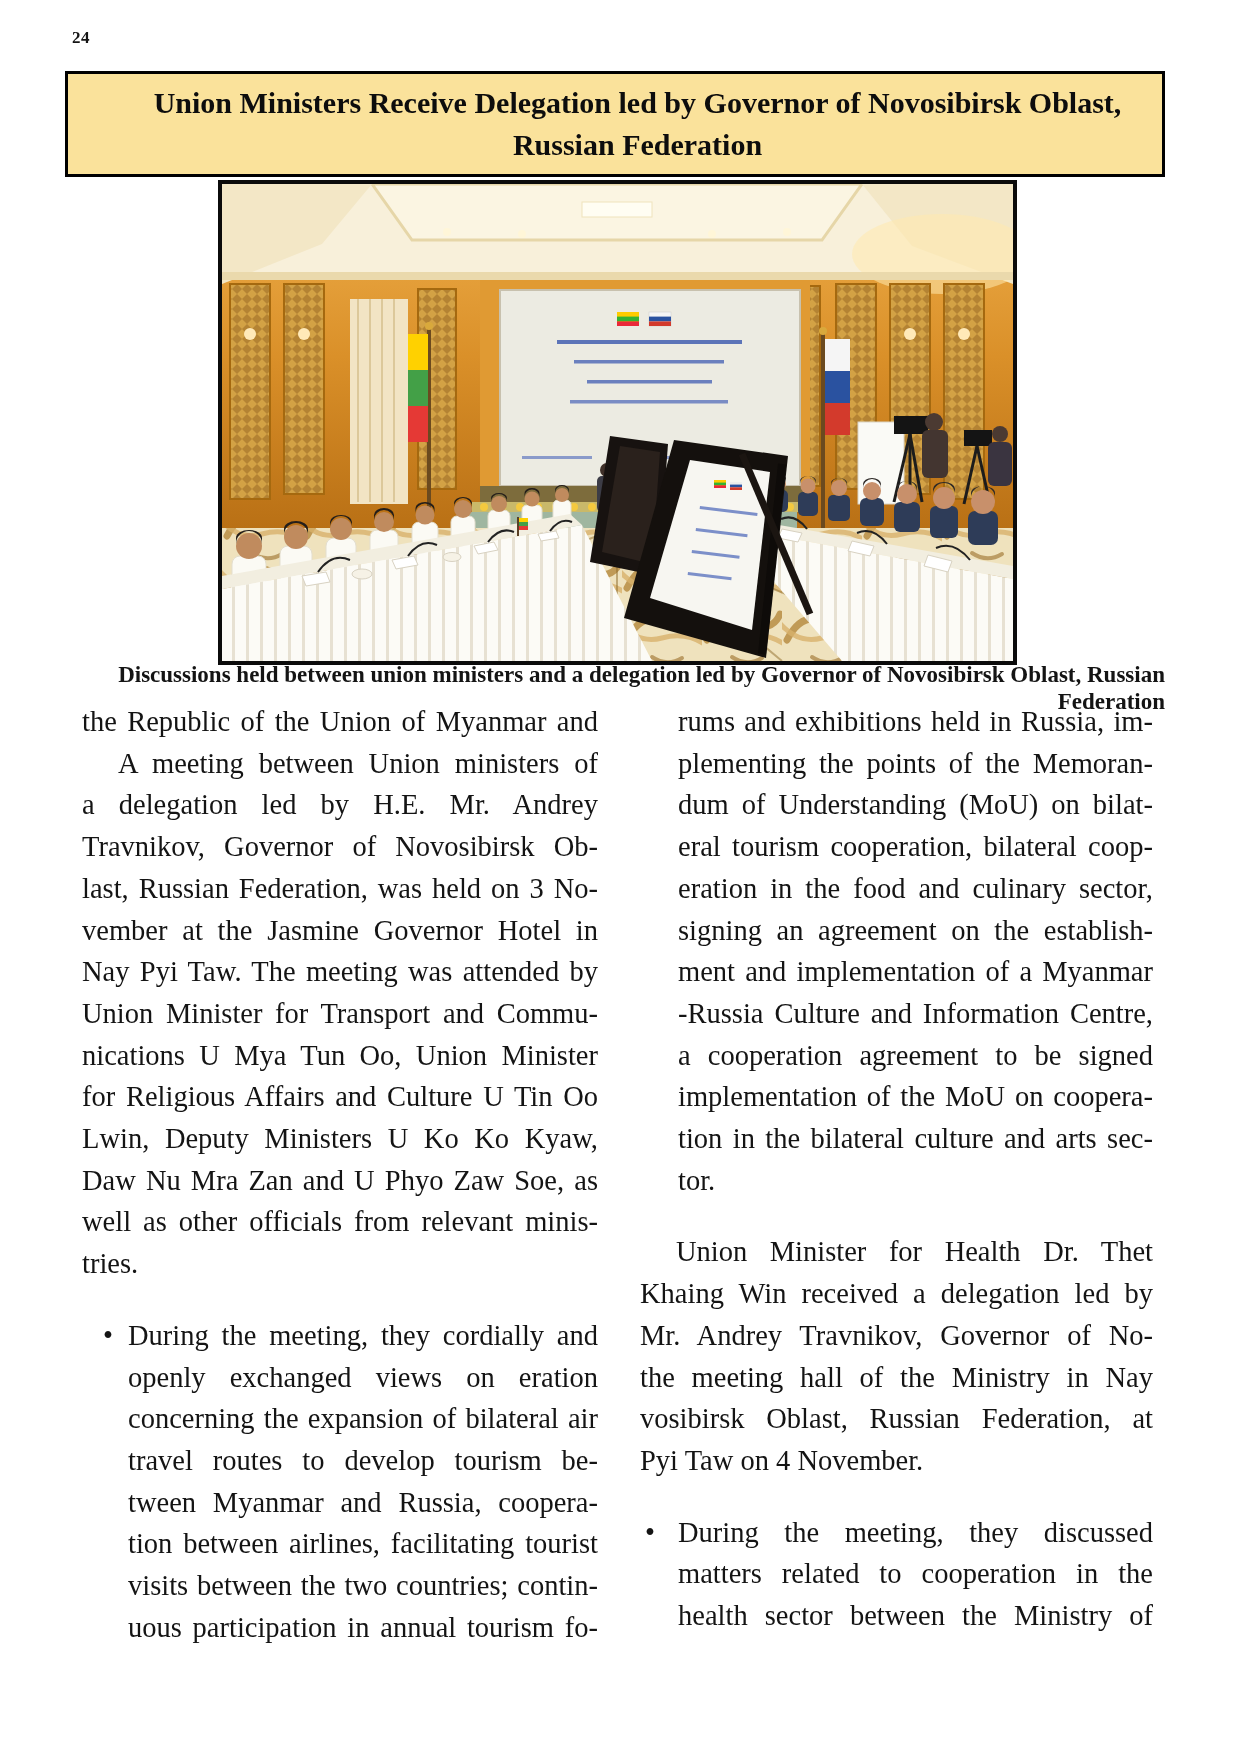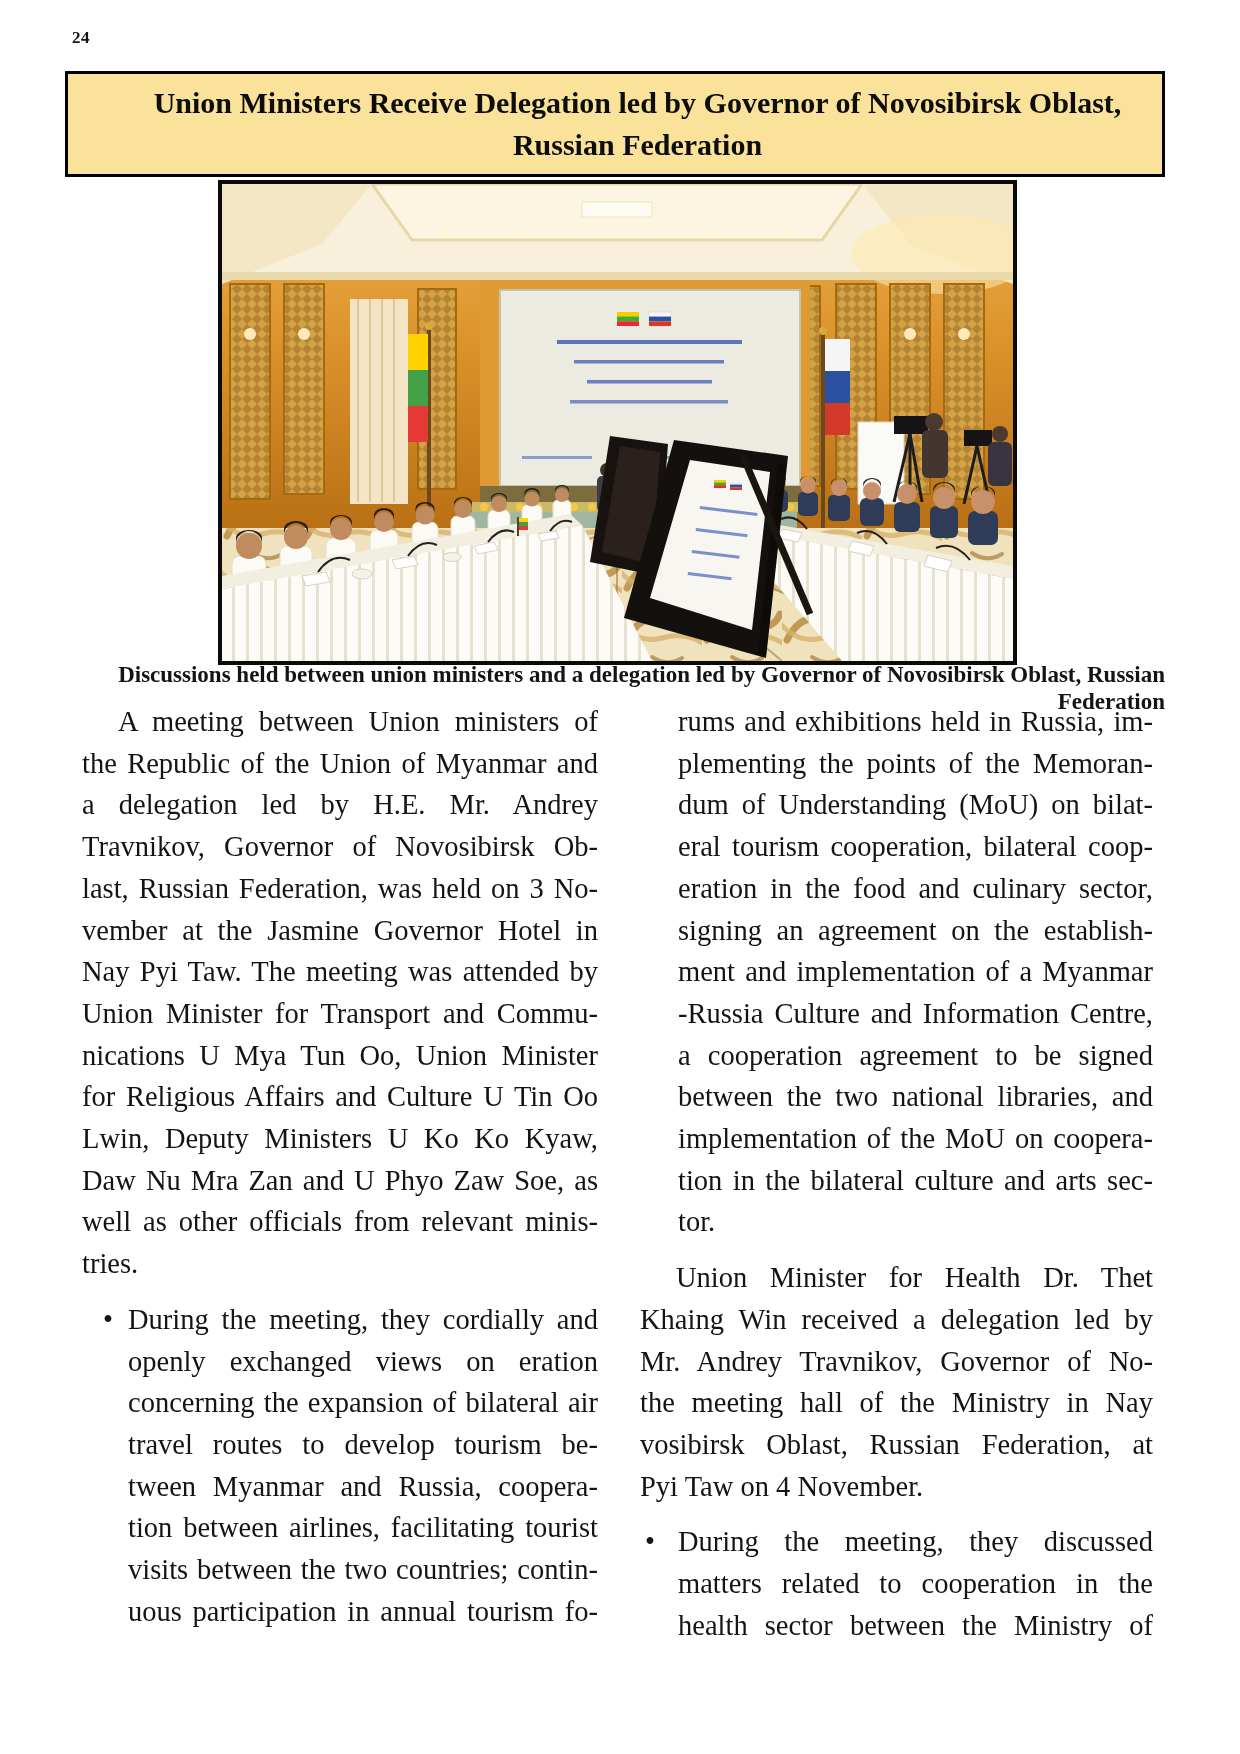--- a/index.html
+++ b/index.html
@@ -31,21 +31,21 @@
   .caption{
     position:absolute;left:65px;top:661px;width:1100px;
     text-align:right;font-size:23px;font-weight:bold;line-height:27px;
   }
   .column{
     position:absolute;top:701px;
     font-size:28.5px;line-height:41.7px;
   }
   .column.col-left{left:82px;width:516px;}
   .column.col-right{left:640px;width:513px;}
-  .block + .block{margin-top:14px;}
+  .block + .block{margin-top:30px;}
   .line{
     text-align:justify;
     text-align-last:justify;
     overflow:hidden;white-space:normal;
   }
   .line.last{text-align-last:auto;}
   .line.para-indent{text-indent:36px;}
   .block.bullet{position:relative;}
   .col-left .block.bullet{padding-left:46px;}
   .col-left .block.bullet .marker{position:absolute;left:21px;top:0;line-height:41.7px;}
@@ -329,22 +329,22 @@
       <line x1="560" y1="280" x2="540" y2="470" stroke="#0E0B09" stroke-width="8"></line>
       <line x1="520" y1="270" x2="588" y2="430" stroke="#1B1511" stroke-width="7"></line>
     </g>
   </svg>
 </div>
 
 <div class="caption">Discussions held between union ministers and a delegation led by Governor of Novosibirsk Oblast, Russian Federation</div>
 
 <div class="column col-left" id="col-left">
     <div class="block paragraph">
+      <div class="line">the Republic of the Union of Myanmar and</div>
       <div class="line para-indent">A meeting between Union ministers of</div>
-      <div class="line">the Republic of the Union of Myanmar and</div>
       <div class="line">a delegation led by H.E. Mr. Andrey</div>
       <div class="line">Travnikov, Governor of Novosibirsk Ob-</div>
       <div class="line">last, Russian Federation, was held on 3 No-</div>
       <div class="line">vember at the Jasmine Governor Hotel in</div>
       <div class="line">Nay Pyi Taw. The meeting was attended by</div>
       <div class="line">Union Minister for Transport and Commu-</div>
       <div class="line">nications U Mya Tun Oo, Union Minister</div>
       <div class="line">for Religious Affairs and Culture U Tin Oo</div>
       <div class="line">Lwin, Deputy Ministers U Ko Ko Kyaw,</div>
       <div class="line">Daw Nu Mra Zan and U Phyo Zaw Soe, as</div>
@@ -367,21 +367,20 @@
     <div class="block bullet_continuation">
       <div class="line">rums and exhibitions held in Russia, im-</div>
       <div class="line">plementing the points of the Memoran-</div>
       <div class="line">dum of Understanding (MoU) on bilat-</div>
       <div class="line">eral tourism cooperation, bilateral coop-</div>
       <div class="line">eration in the food and culinary sector,</div>
       <div class="line">signing an agreement on the establish-</div>
       <div class="line">ment and implementation of a Myanmar</div>
       <div class="line">-Russia Culture and Information Centre,</div>
       <div class="line">a cooperation agreement to be signed</div>
-      <div class="line">between the two national libraries, and</div>
       <div class="line">implementation of the MoU on coopera-</div>
       <div class="line">tion in the bilateral culture and arts sec-</div>
       <div class="line last">tor.</div>
     </div>
     <div class="block paragraph">
       <div class="line para-indent">Union Minister for Health Dr. Thet</div>
       <div class="line">Khaing Win received a delegation led by</div>
       <div class="line">Mr. Andrey Travnikov, Governor of No-</div>
       <div class="line">the meeting hall of the Ministry in Nay</div>
       <div class="line">vosibirsk Oblast, Russian Federation, at</div>

